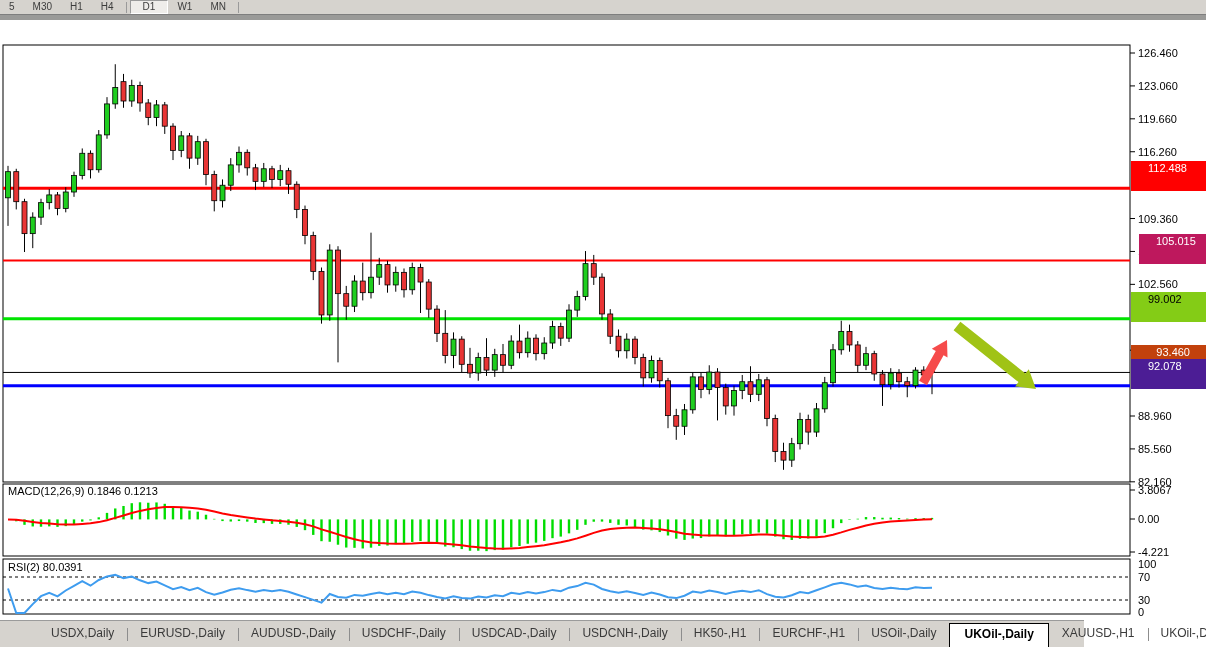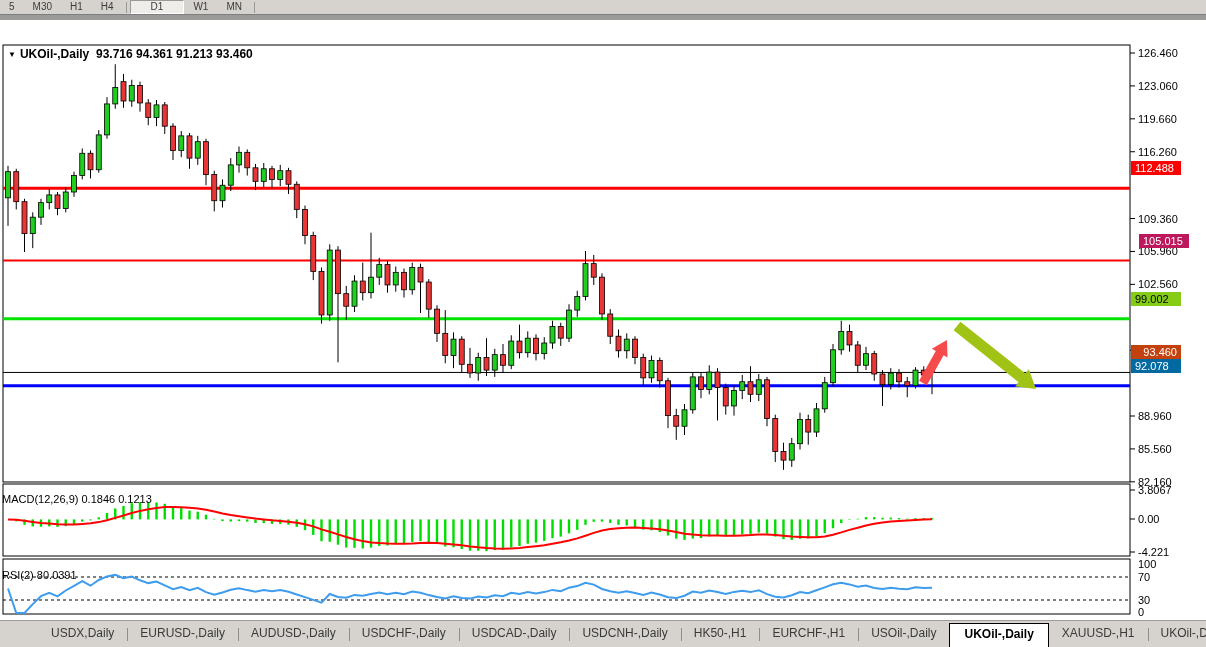--- a/index.html
+++ b/index.html
@@ -3,36 +3,36 @@
 <meta charset="utf-8">
 <style>
   html,body{margin:0;padding:0;}
   body{width:1206px;height:647px;position:relative;background:#fff;overflow:hidden;
        font-family:"Liberation Sans",sans-serif;-webkit-font-smoothing:none;}
   
   .toolbar{position:absolute;top:0;left:0;width:1206px;height:14px;background:#d6d3ce;
            display:flex;align-items:center;font-size:10px;color:#3c3c3c;z-index:5;}
   .tf-btn{padding:1px 9px;height:12px;line-height:11px;cursor:pointer;}
   .tf-btn.active{background:#efedea;border:1px solid #9a9a9a;border-right-color:#fff;border-bottom-color:#fff;
-                 padding:0 20px;}
+                 padding:0 12px;}
   .tb-sep{width:1px;height:11px;background:#9a9a9a;margin:0 3px;}
   .toolbar-strip{position:absolute;top:14px;left:0;width:1206px;height:6px;background:#9a9a98;
                  border-top:1px solid #7e7e7e;box-sizing:border-box;z-index:5;}
   .chart-window{position:absolute;top:20px;left:0;width:1206px;height:600px;background:#fff;}
   #chart-svg{position:absolute;top:20px;left:0;z-index:1;}
   svg text{font-family:"Liberation Sans",sans-serif;font-size:11px;fill:#000;}
   .symbol-title{position:absolute;left:8px;top:27px;font-size:12px;font-weight:700;color:#000;z-index:3;}
   .symbol-title .tri{font-size:8px;vertical-align:1px;margin-right:4px;}
-  .ind-label{position:absolute;left:2px;font-size:11px;color:#000;z-index:3;white-space:nowrap;margin-top:8px;}
+  .ind-label{position:absolute;left:8px;font-size:11px;color:#000;z-index:3;white-space:nowrap;}
   #macd-label{top:465px;}
   #rsi-label{top:541px;}
-  .pricelabel{position:absolute;height:14px;font-size:11px;line-height:14px;padding:0 4px;
+  .pricelabel{position:absolute;height:30px;font-size:11px;line-height:14px;padding:0 17px;
               min-width:42px;z-index:4;white-space:nowrap;}
   
-  .tabbar{position:absolute;left:0;top:620px;width:1206px;height:27px;background:#d6d3ce;
+  .tabbar{position:absolute;left:0;top:620px;width:1084px;height:27px;background:#d6d3ce;
           border-top:1px solid #9b9b9b;display:flex;align-items:flex-end;
           padding-left:38px;box-sizing:border-box;z-index:5;}
   .tab{font-size:12px;color:#3a3a3a;padding:2px 13px 5px;margin-bottom:2px;position:relative;cursor:pointer;
        white-space:nowrap;}
   .tab .sep{position:absolute;right:-1px;top:4px;height:13px;width:1px;background:#8d8d8d;}
   .tab.active{background:#fff;border:1px solid #000;border-bottom:none;font-weight:700;color:#000;
               margin-bottom:0;padding:3px 14px 6px;z-index:2;}
 </style>
 </head>
 <body>
@@ -467,39 +467,35 @@
         <text x="513" y="590">15 Aug 2022</text>
         <text x="577" y="590">25 Aug 2022</text>
         <text x="643" y="590">6 Sep 2022</text>
         <text x="706" y="590">16 Sep 2022</text>
         <text x="770" y="590">28 Sep 2022</text>
         <text x="836" y="590">10 Oct 2022</text>
         <text x="897" y="590">20 Oct 2022</text>
       </g>
     </svg>
 
-  <div class="symbol-title">
-    <span class="tri">▼</span><span>UKOil-,Daily</span>&nbsp;
-    <span>93.716 94.361 91.213 93.460</span>
-  </div>
 
   <div class="ind-label" id="macd-label">
     <span>MACD(12,26,9)</span>
     <span>0.1846 0.1213</span>
   </div>
 
   <div class="ind-label" id="rsi-label">
     <span>RSI(2)</span>
     <span>80.0391</span>
   </div>
 <div class="pricelabel" style="left: 1131px; top: 141.249px; background: rgb(255, 0, 0); color: rgb(255, 255, 255);">112.488</div>
     <div class="pricelabel" style="left: 1131px; top: 213.588px; background: #be185d; color: rgb(255, 255, 255); margin-left: 8px;">105.015</div>
     <div class="pricelabel" style="left: 1131px; top: 271.793px; background: #84cc16; color: rgb(0, 0, 0);">99.002</div>
     <div class="pricelabel" style="left: 1131px; top: 325.44px; background: #c2410c; color: rgb(255, 255, 255); text-align: right;">93.460</div>
-    <div class="pricelabel" style="left: 1131px; top: 338.818px; background: #0369a1; color: rgb(255, 255, 255);">92.078</div>
+    <div class="pricelabel" style="left: 1131px; top: 338.818px; background: #4c1d95; color: rgb(255, 255, 255);">92.078</div>
   </div>
 
 <div class="tabbar" id="tabbar">
     <div class="tab">USDX,Daily<span class="sep"></span></div>
     <div class="tab">EURUSD-,Daily<span class="sep"></span></div>
     <div class="tab">AUDUSD-,Daily<span class="sep"></span></div>
     <div class="tab">USDCHF-,Daily<span class="sep"></span></div>
     <div class="tab">USDCAD-,Daily<span class="sep"></span></div>
     <div class="tab">USDCNH-,Daily<span class="sep"></span></div>
     <div class="tab">HK50-,H1<span class="sep"></span></div>

